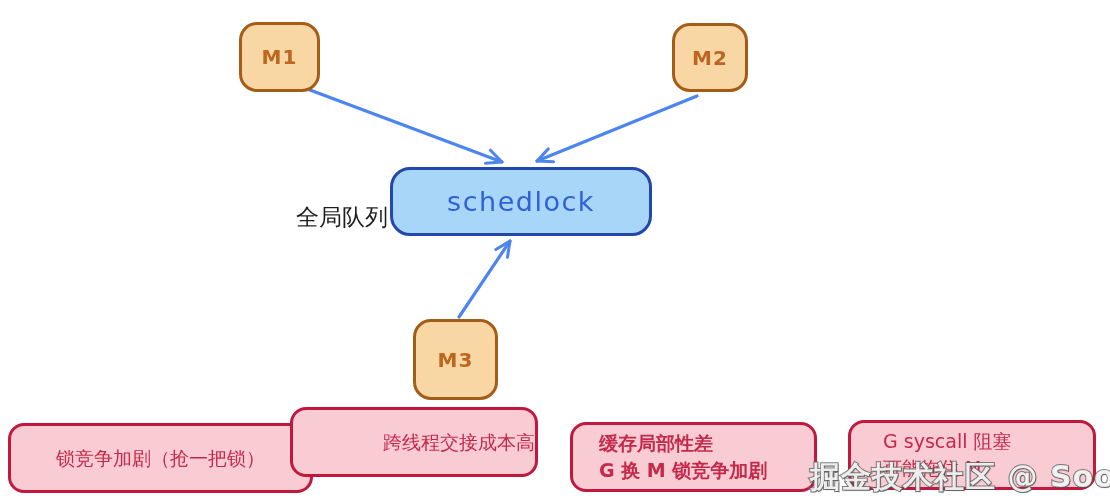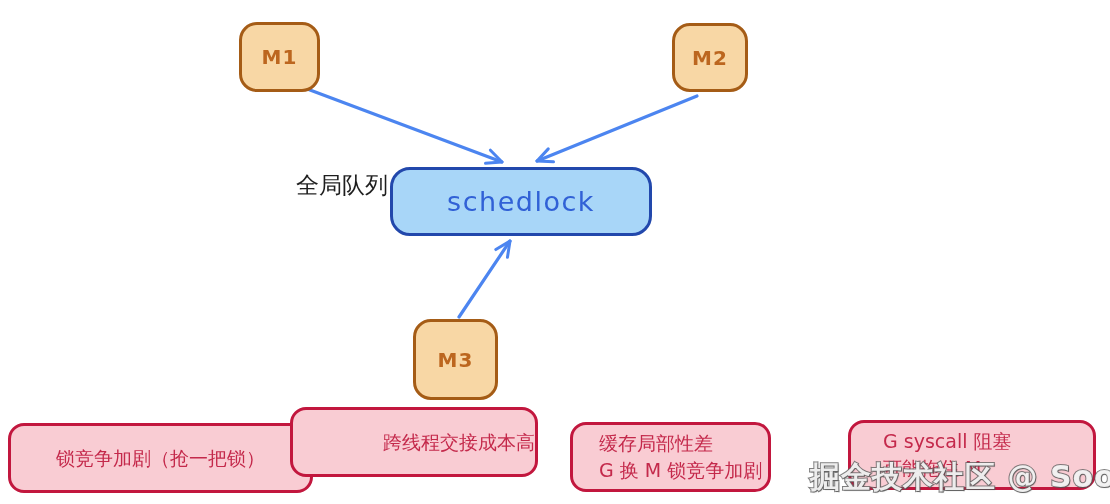--- a/index.html
+++ b/index.html
@@ -46,21 +46,21 @@
     display: flex;
     align-items: center;
     justify-content: center;
     color: #3161D6;
     font-size: 27px;
     letter-spacing: 1.5px;
     box-sizing: border-box;
   }
   .queue-label {
     position: absolute;
-    left: 296px; top: 172px;
+    left: 296px; top: 204px;
     width: 92px;
     color: #1e1e1e;
     font-size: 23px;
     line-height: 26px;
     white-space: nowrap;
   }
   .issue {
     position: absolute;
     top: 421px;
     height: 70px;
@@ -72,21 +72,21 @@
     flex-direction: column;
     justify-content: center;
     color: #C4294B;
     font-size: 19px;
     line-height: 27px;
   }
   .issue.center { align-items: center; text-align: center; }
   .issue.left   { align-items: flex-start; }
   #issue-1 { left: 8px;   width: 305px; top: 423px; }
   #issue-2 { left: 290px; width: 248px; top: 407px; align-items: flex-end; }
-  #issue-3 { left: 570px; width: 201px; top: 422px; padding-left: 26px; }
+  #issue-3 { left: 570px; width: 247px; top: 422px; padding-left: 26px; font-weight: bold; }
   #issue-4 { left: 848px; width: 248px; top: 420px; padding-left: 32px; }
   .issue-line { display: block; white-space: nowrap; }
   .watermark {
     position: absolute;
     left: 810px; top: 457px;
     font-size: 30px;
     font-weight: bold;
     white-space: nowrap;
     color: rgba(248,248,248,0.92);
     -webkit-text-stroke: 2px rgba(96,96,96,0.8);

